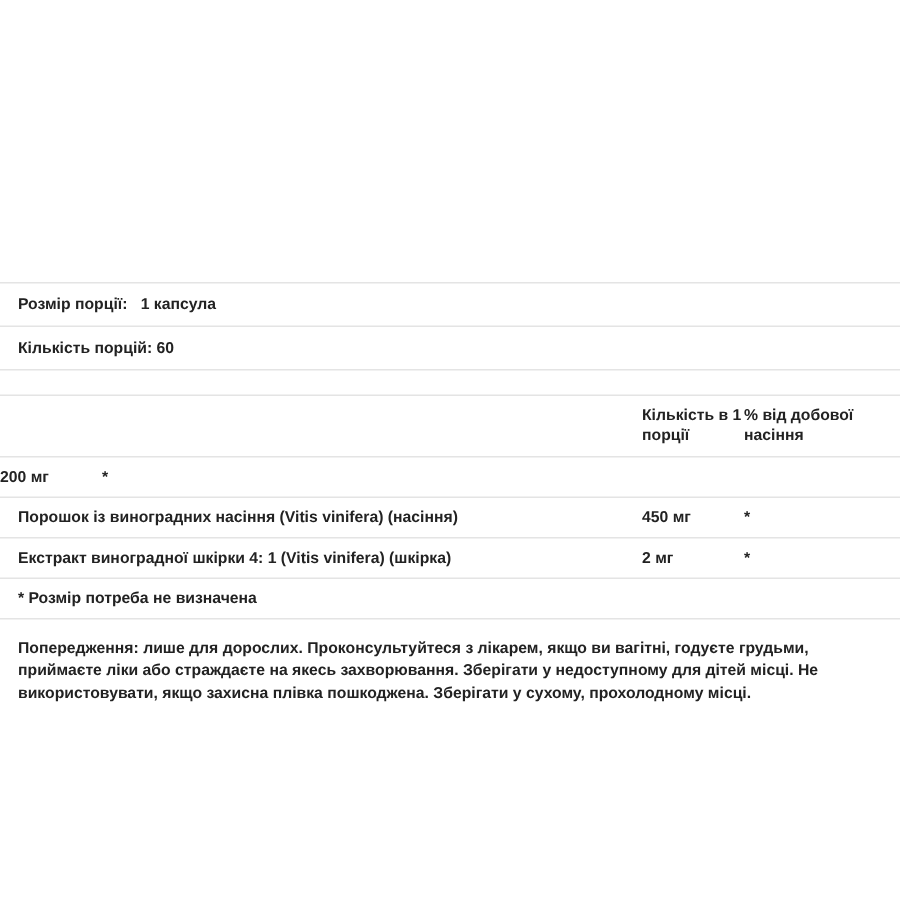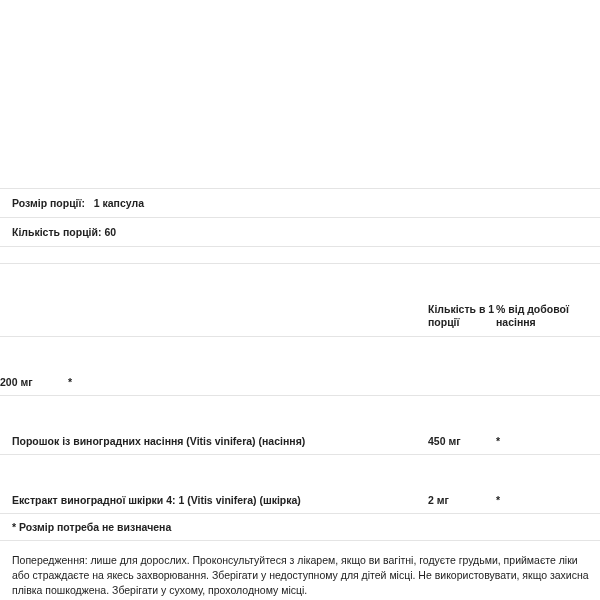--- a/index.html
+++ b/index.html
@@ -46,21 +46,20 @@
     line-height: 14px;
     color: #222222;
   }
 
   .cell-amount {
     width: 68px;
     font-size: 10.5px;
     font-weight: bold;
     line-height: 14px;
     color: #222222;
-    margin-top: 32px;
   }
 
   .cell-dv {
     width: 92px;
     font-size: 10.5px;
     font-weight: bold;
     line-height: 14px;
     color: #222222;
   }
 
@@ -98,21 +97,21 @@
     font-size: 10.5px;
     font-weight: bold;
     line-height: 14px;
     color: #222222;
   }
 
   
   .warning {
     padding: 12px 8px 0 12px;
     font-size: 10.5px;
-    font-weight: normal;
+    font-weight: bold;
     line-height: 15px;
     color: #222222;
     max-width: 592px;
   }
 </style>
 </head>
 <body>
 
 <div class="panel" style="top:188px;">
 

